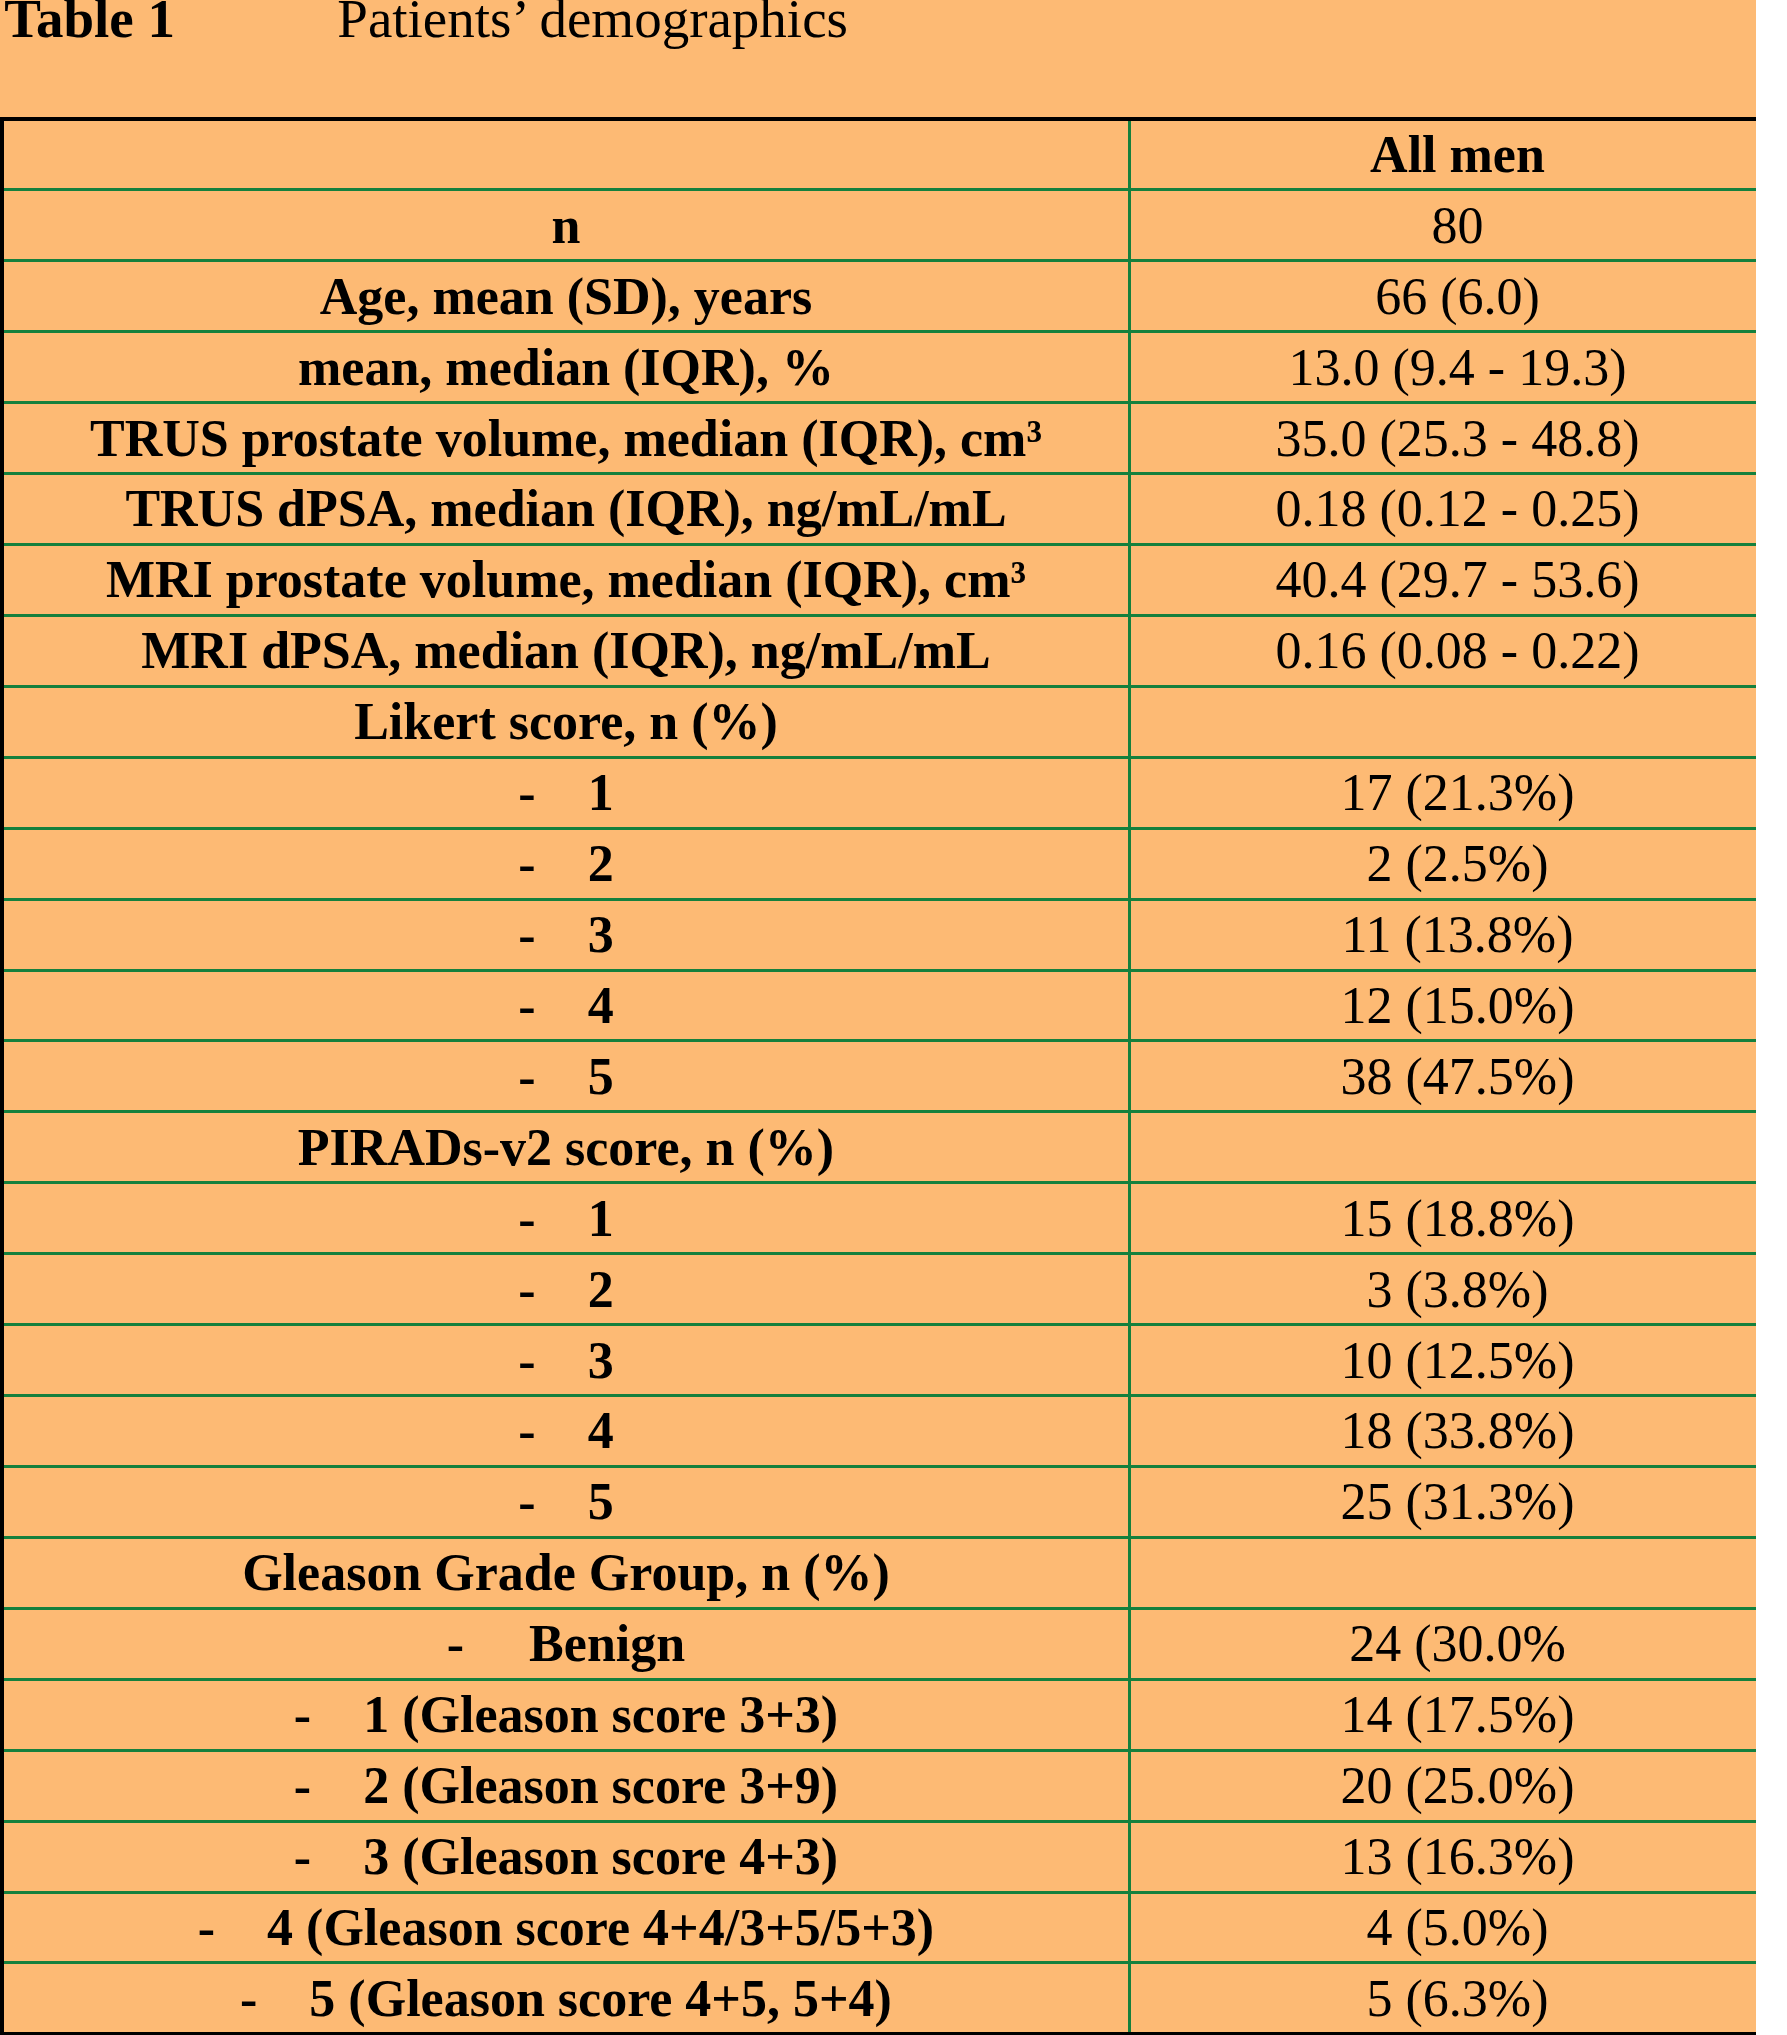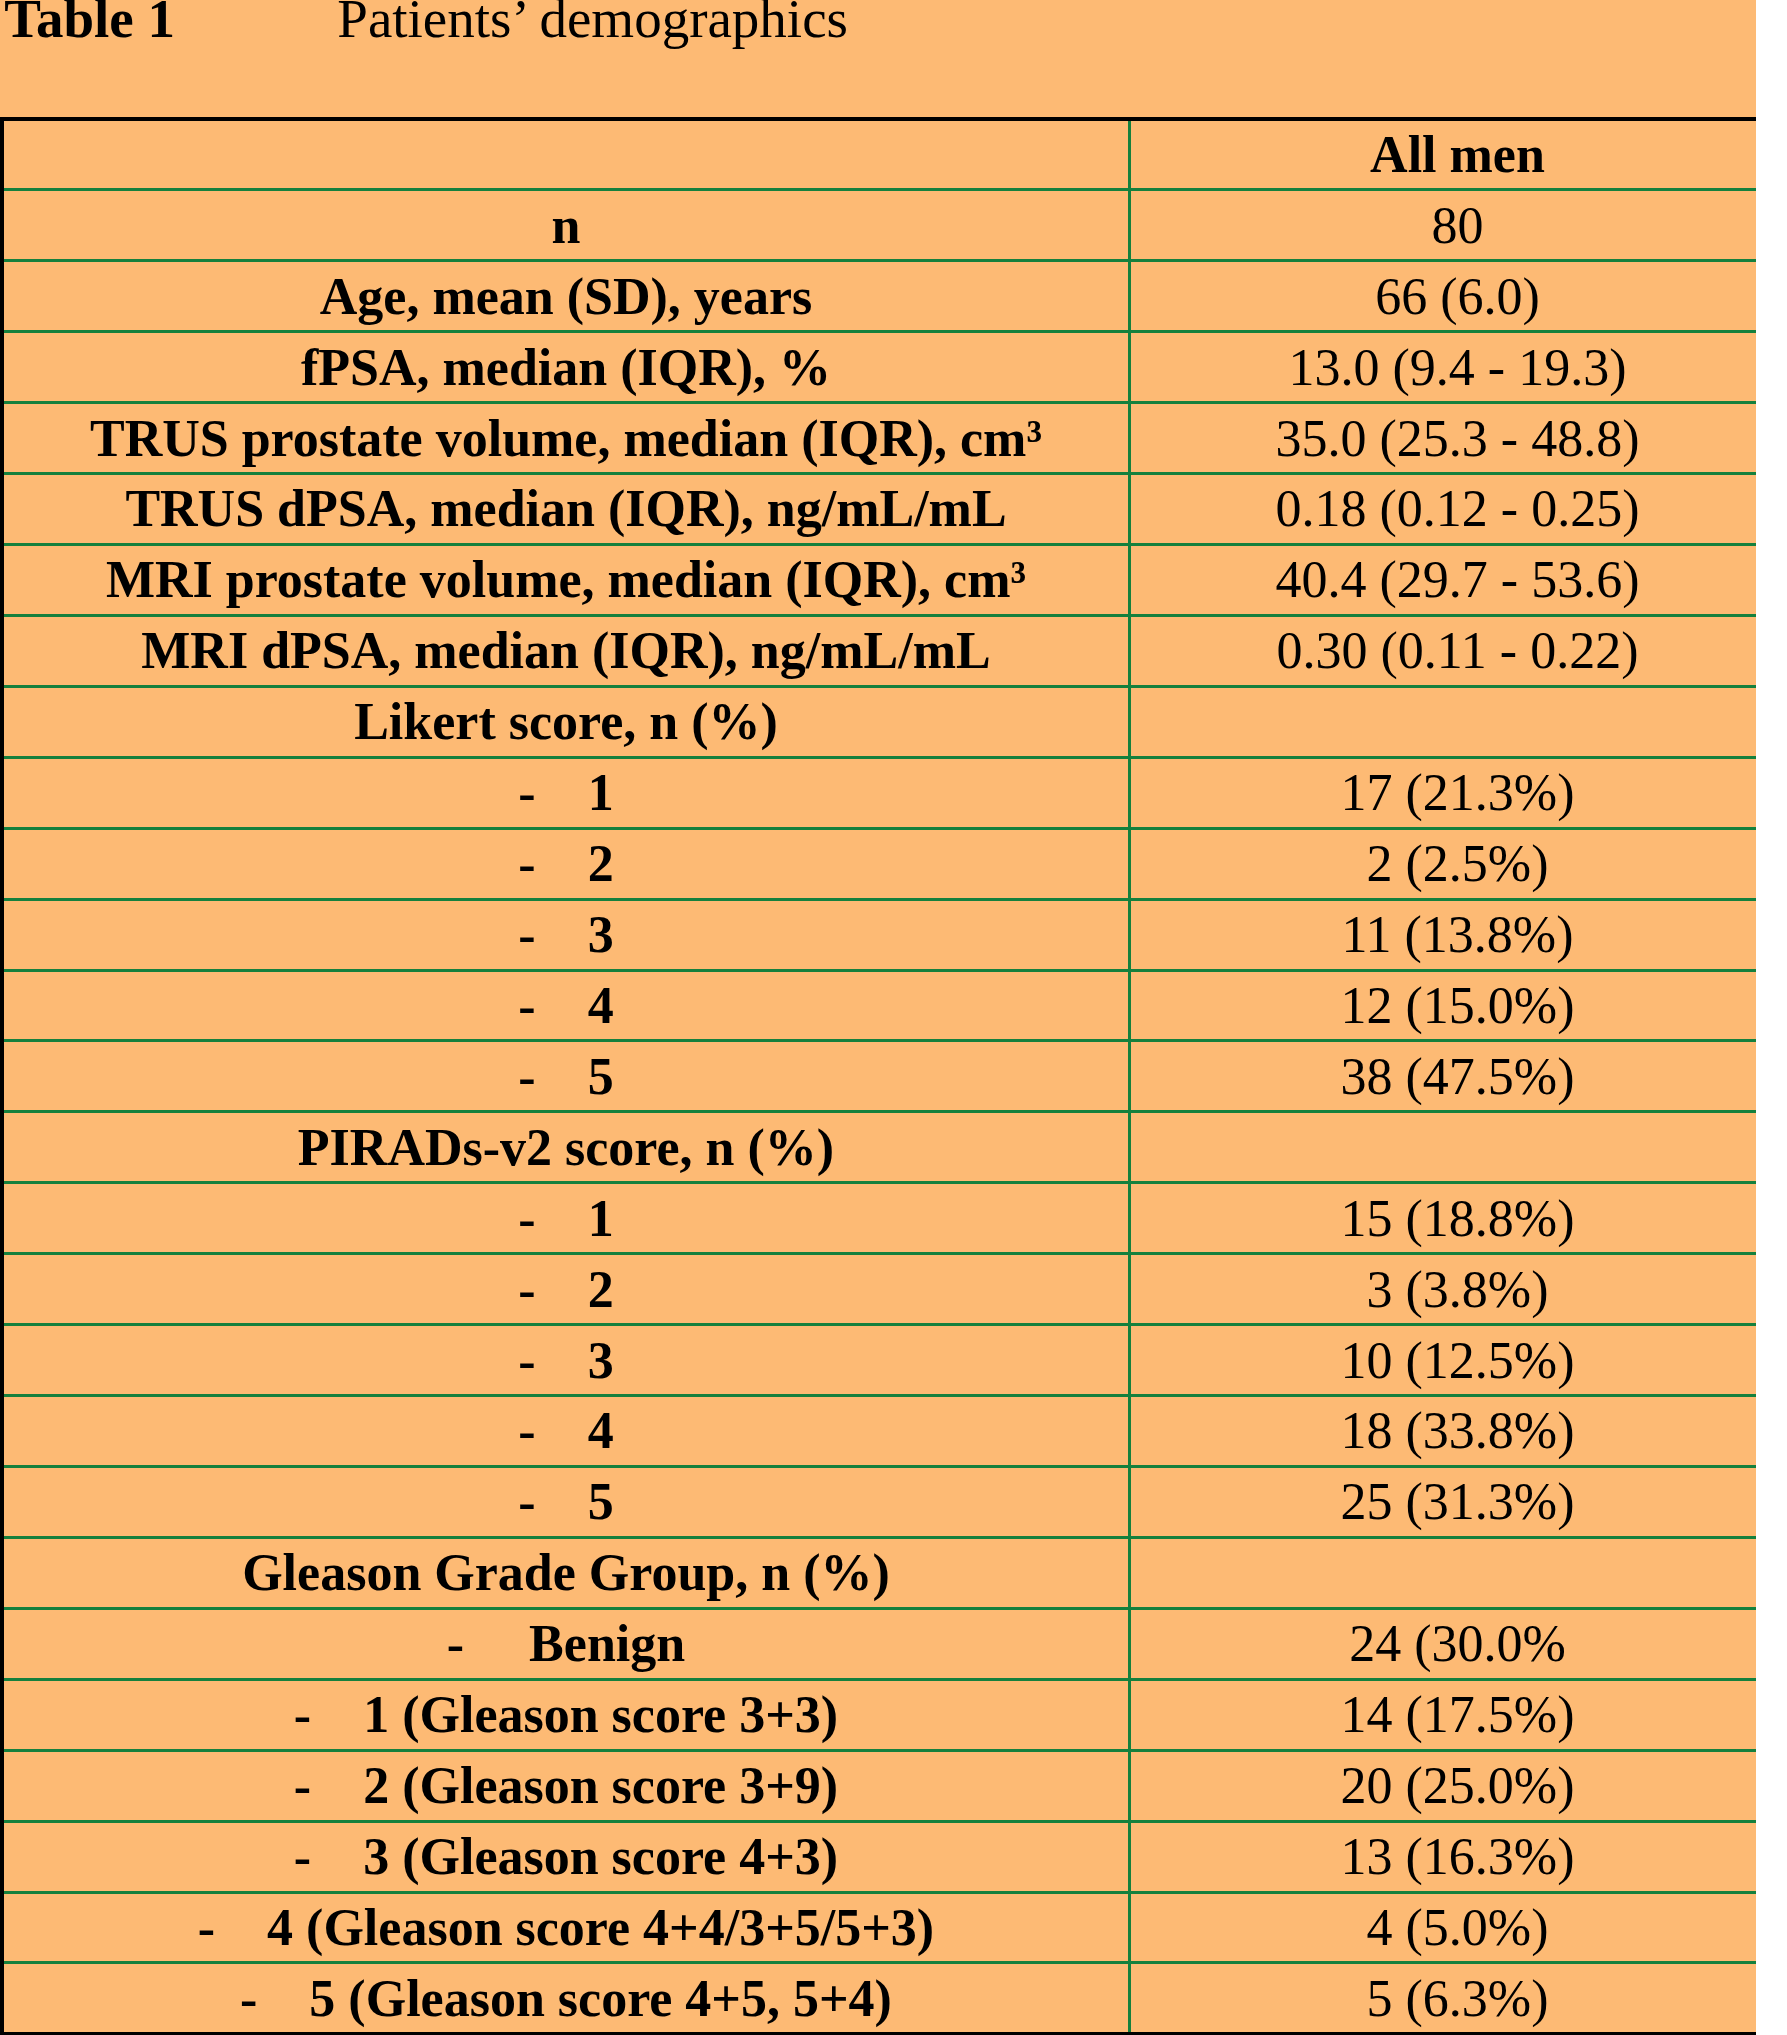--- a/index.html
+++ b/index.html
@@ -81,38 +81,38 @@
 
     <tr>
       <th>n</th>
       <td>80</td>
     </tr>
     <tr>
       <th>Age, mean (SD), years</th>
       <td>66 (6.0)</td>
     </tr>
     <tr>
-      <th>fPSA, median (IQR), %</th>
+      <th>mean, median (IQR), %</th>
       <td>13.0 (9.4 - 19.3)</td>
     </tr>
     <tr>
       <th>TRUS prostate volume, median (IQR), cm³</th>
       <td>35.0 (25.3 - 48.8)</td>
     </tr>
     <tr>
       <th>TRUS dPSA, median (IQR), ng/mL/mL</th>
       <td>0.18 (0.12 - 0.25)</td>
     </tr>
     <tr>
       <th>MRI prostate volume, median (IQR), cm³</th>
       <td>40.4 (29.7 - 53.6)</td>
     </tr>
     <tr>
       <th>MRI dPSA, median (IQR), ng/mL/mL</th>
-      <td>0.30 (0.11 - 0.22)</td>
+      <td>0.16 (0.08 - 0.22)</td>
     </tr>
     <tr>
       <th>Likert score, n (%)</th>
       <td></td>
     </tr>
     <tr>
       <th>-    1</th>
       <td>17 (21.3%)</td>
     </tr>
     <tr>

